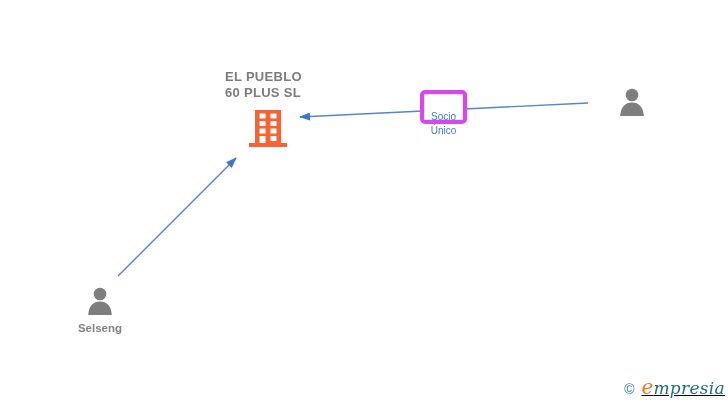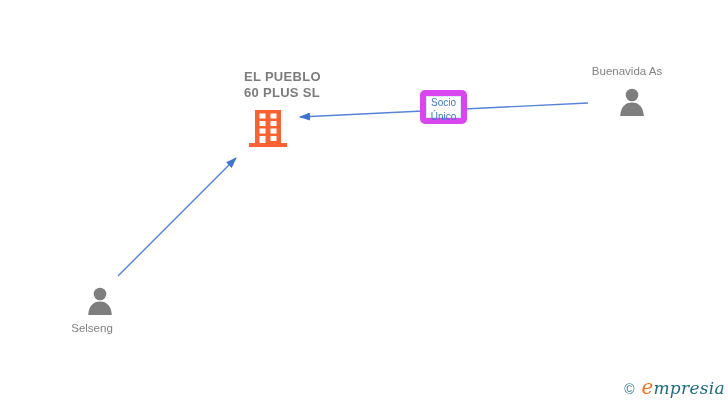--- a/index.html
+++ b/index.html
@@ -3,49 +3,49 @@
 <meta charset="utf-8">
 <style>
   html,body{margin:0;padding:0;background:#fff;}
   .canvas{
     position:relative;width:728px;height:400px;background:#ffffff;overflow:hidden;
     font-family:"Liberation Sans",sans-serif;
   }
   .edges{position:absolute;left:0;top:0;z-index:1;}
   .node{position:absolute;z-index:2;}
   .company-title{
-    position:absolute;left:244px;top:69px;
+    position:absolute;left:225px;top:69px;
     font-size:13px;font-weight:bold;color:#7c7c7c;line-height:16px;letter-spacing:.3px;
     white-space:nowrap;
   }
   .building-wrap{position:absolute;left:249px;top:110px;width:38px;height:37px;}
   .person-label{
     position:absolute;color:#828282;font-size:11.5px;line-height:15px;
     text-align:center;white-space:nowrap;
   }
   .label-buenavida{left:577px;top:64px;width:100px;}
-  .label-selseng{left:42px;top:321px;width:100px;}
+  .label-selseng{left:50px;top:321px;width:100px;font-weight:bold;}
   .icon-buenavida{position:absolute;left:617px;top:88px;}
   .icon-selseng{position:absolute;left:85px;top:287px;}
   .edge-label{
     position:absolute;z-index:3;box-sizing:border-box;
     width:47px;height:34px;background:#ffffff;
-    border:6px solid #d946ef;border-radius:5px;
+    border:4px solid #d946ef;border-radius:5px;
     box-shadow:inset 0 0 0 1px #dbe8fa;
     color:#4178c8;font-size:10px;line-height:14px;text-align:center;
-    padding-top:0;
+    padding-top:16px;
   }
   .edge-label-socio{left:420px;top:90px;}
   .edge-label-adm{left:154px;top:199px;}
   .footer-logo{
     position:absolute;right:3px;bottom:3px;z-index:3;
     display:flex;align-items:baseline;gap:7px;cursor:pointer;
   }
   .copy-symbol{color:#2e7e95;font-size:14px;line-height:14px;}
-  .brand{font-family:"DejaVu Serif",serif;font-style:italic;font-size:17px;line-height:18px;}
+  .brand{font-family:"DejaVu Serif",serif;font-style:italic;font-size:17px;line-height:18px;text-decoration:underline;}
   .brand .brand-e{color:#f0731f;font-size:20px;}
   .brand .brand-rest{color:#1d6b80;letter-spacing:.3px;}
 </style>
 </head>
 <body>
 
 <div class="canvas">
 
   <svg class="edges" width="728" height="400" viewBox="0 0 728 400">
     <defs>
@@ -73,21 +73,20 @@
       <rect x="21.5" y="3.5" width="6" height="5" fill="#ffffff"></rect>
       <rect x="10.5" y="11" width="6" height="5" fill="#ffffff"></rect>
       <rect x="21.5" y="11" width="6" height="5" fill="#ffffff"></rect>
       <rect x="10.5" y="18.5" width="6" height="5" fill="#ffffff"></rect>
       <rect x="21.5" y="18.5" width="6" height="5" fill="#ffffff"></rect>
       <rect x="10.5" y="26" width="6" height="7" fill="#ffffff"></rect>
       <rect x="21.5" y="26" width="6" height="5" fill="#ffffff"></rect>
     </svg>
   </div>
 
-  <div class="node person-label label-buenavida">Buenavida As</div>
   <div class="node icon-buenavida">
     <svg width="30" height="28" viewBox="0 0 30 28">
       <circle cx="15" cy="7" r="6.3" fill="#7e7e7e"></circle>
       <path d="M15 14.5 C 8 14.5 3.8 19 3.2 28 L 26.8 28 C 26.2 19 22 14.5 15 14.5 Z" fill="#7e7e7e"></path>
     </svg>
   </div>
 
   <div class="node icon-selseng">
     <svg width="30" height="28" viewBox="0 0 30 28">
       <circle cx="15" cy="7" r="6.3" fill="#7e7e7e"></circle>

